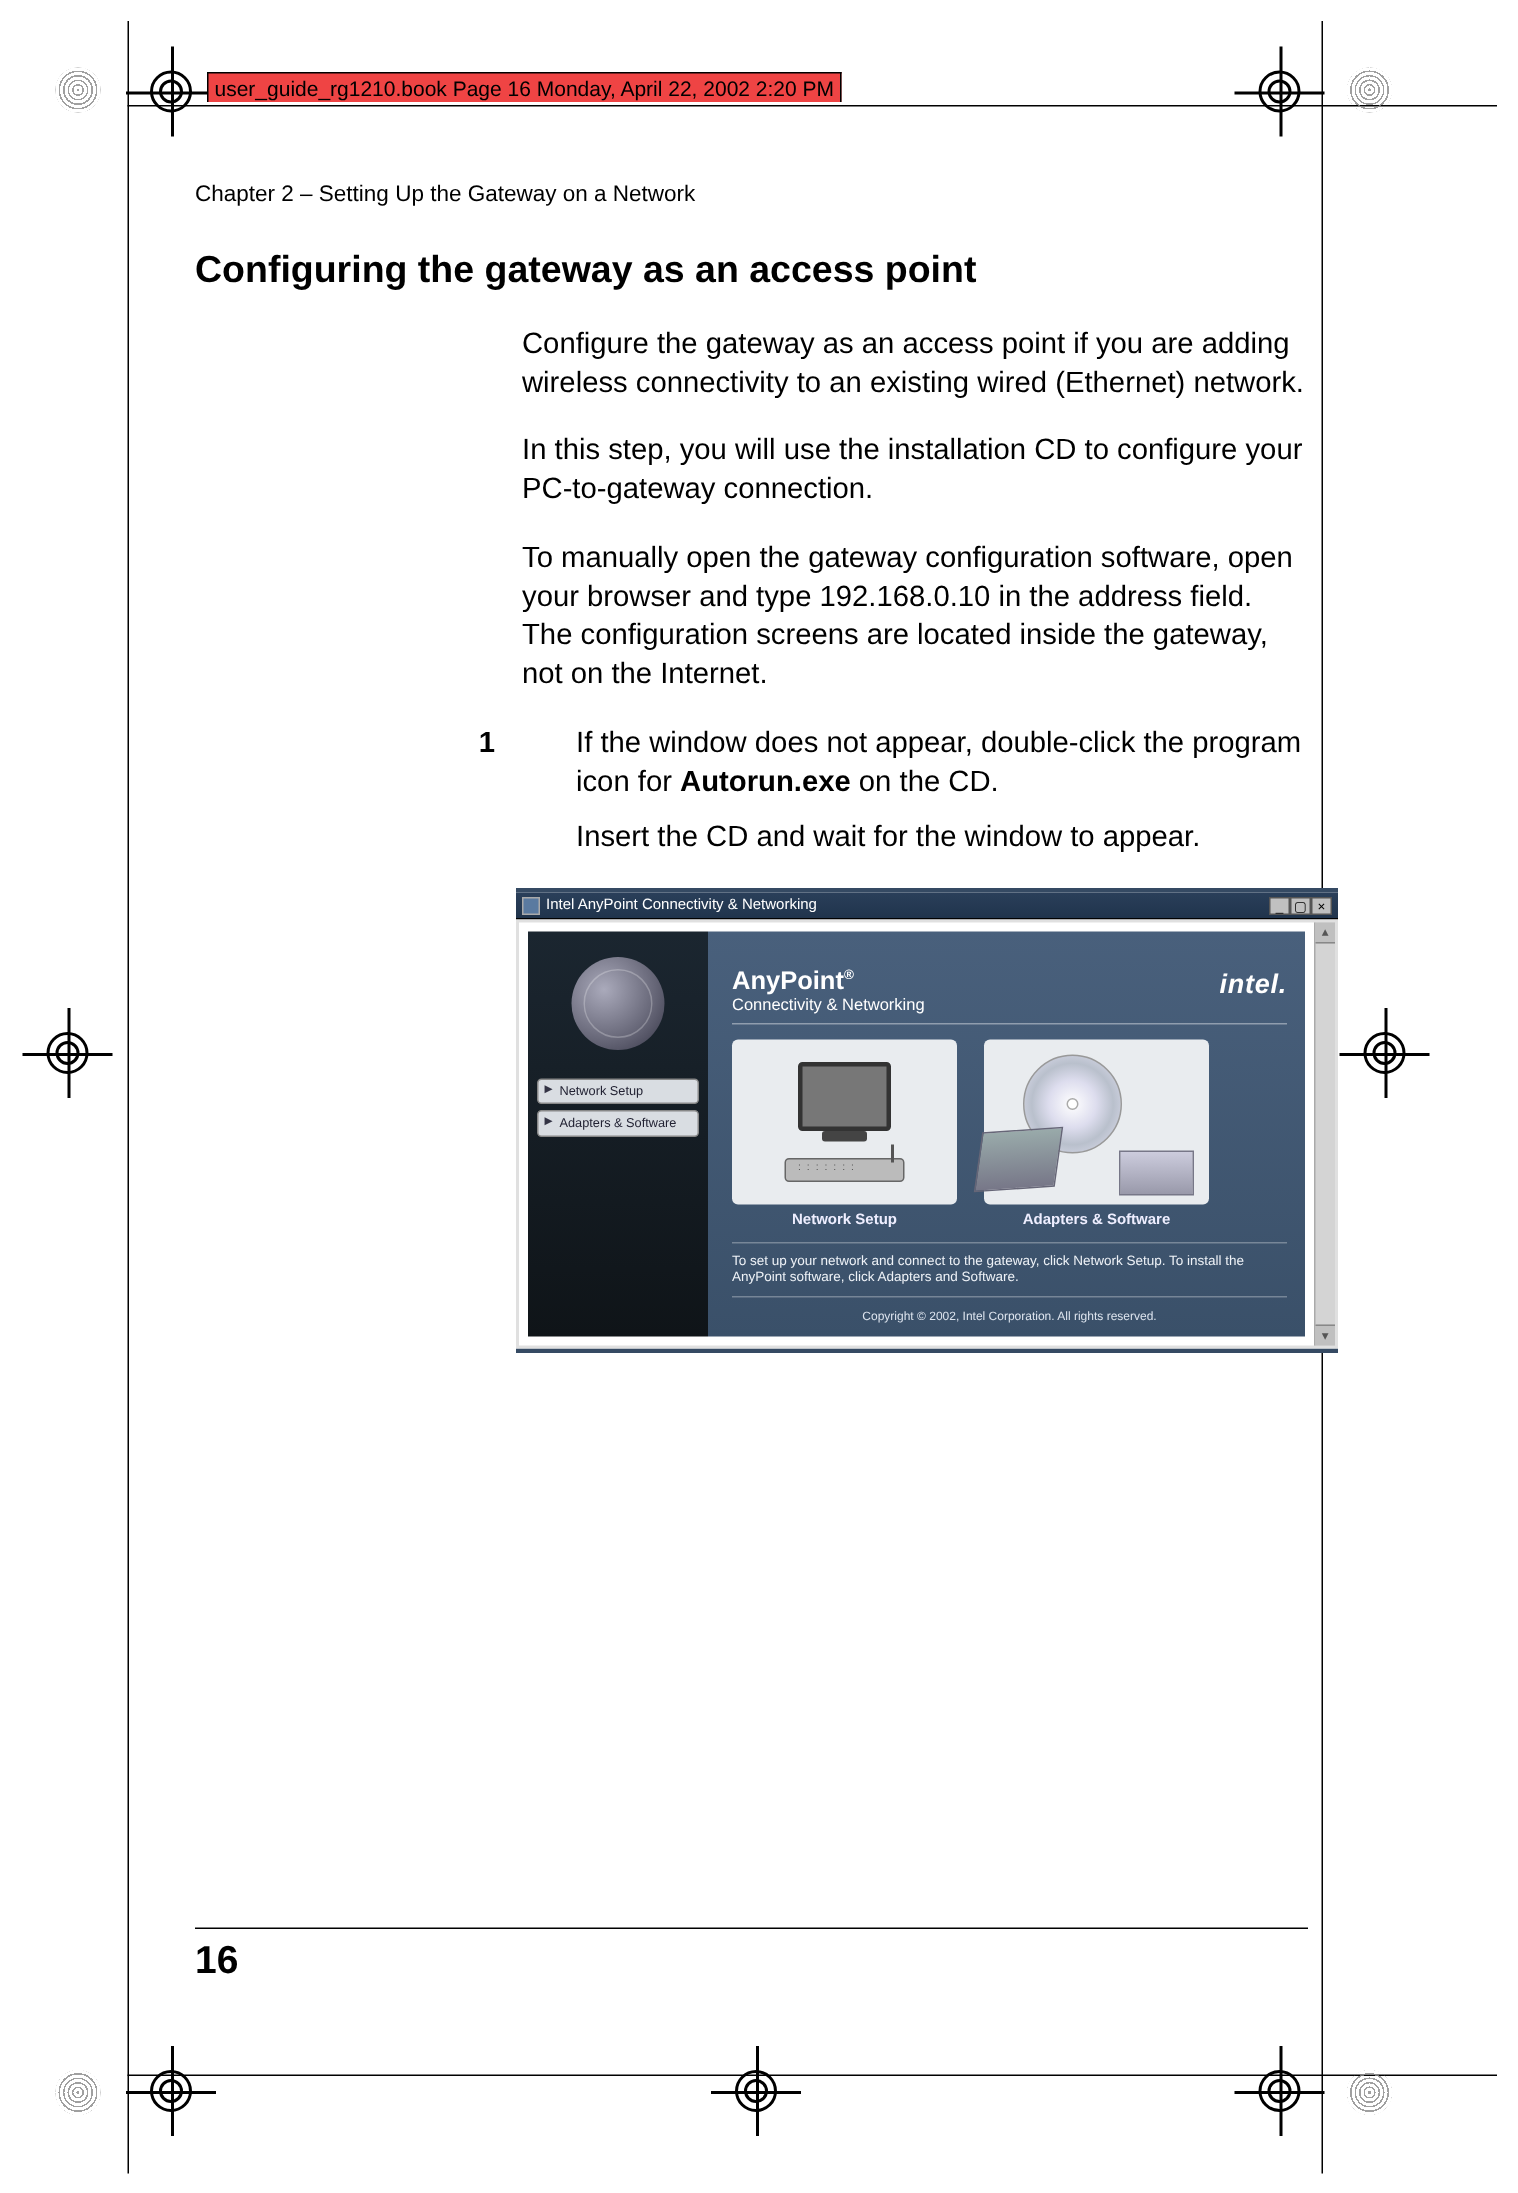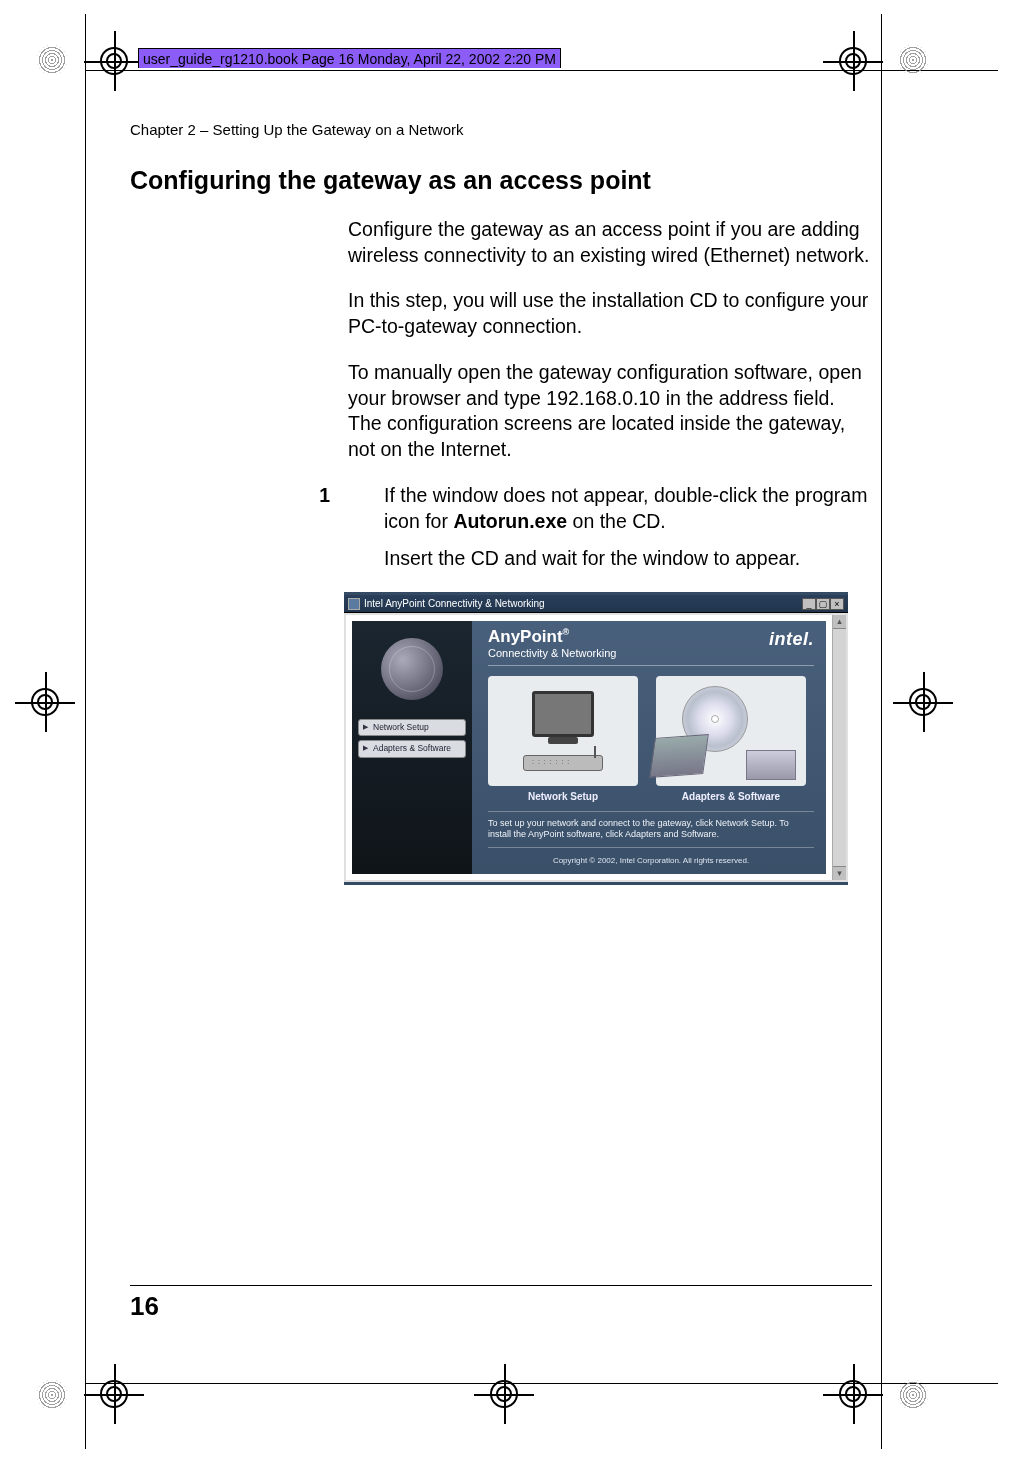--- a/index.html
+++ b/index.html
@@ -74,21 +74,21 @@
 
   .header-tag {
     position: absolute;
     left: 138px;
     top: 48px;
     font-size: 14px;
     border: 1px solid #000;
     border-bottom: none;
     padding: 2px 4px 0 4px;
     line-height: 1.2;
-    background: #8b5cf6;
+    background: #ef4444;
   }
 
   .reg-top-left { position: absolute; left: 100px; top: 47px; }
   .reg-top-right { position: absolute; right: 145px; top: 47px; }
   .reg-bot-left { position: absolute; left: 100px; bottom: 54px; }
   .reg-bot-center { position: absolute; left: 490px; bottom: 54px; }
   .reg-bot-right { position: absolute; right: 145px; bottom: 54px; }
   .reg-mid-left { position: absolute; left: 31px; top: 688px; }
   .reg-mid-right { position: absolute; right: 75px; top: 688px; }
 
@@ -135,21 +135,21 @@
     font-weight: bold;
     width: 22px;
     text-align: right;
   }
   .step-txt { flex: 1; }
   .step-txt p { margin-bottom: 12px; }
 
   .screenshot {
     margin-top: 6px;
     margin-left: 36px;
-    width: 504px;
+    width: 548px;
     border-top: 3px solid #354a63;
     border-bottom: 3px solid #354a63;
     background: #fff;
     font-size: 10px;
   }
   .titlebar {
     background: linear-gradient(#2a3f5a, #20344c);
     color: #fff;
     display: flex;
     align-items: center;
@@ -259,21 +259,21 @@
     position: absolute;
     left: 4px;
     top: 2px;
     font-size: 7px;
     color: #334;
   }
 
   .maincol {
     flex: 1;
     background: linear-gradient(#49607c 0%, #3a5069 100%);
-    padding: 7px 12px 8px 16px;
+    padding: 24px 12px 8px 16px;
     color: #fff;
     position: relative;
   }
   .maincol .brand-row {
     display: flex;
     align-items: flex-start;
     justify-content: space-between;
     border-bottom: 1px solid rgba(255,255,255,0.4);
     padding-bottom: 6px;
     margin-bottom: 10px;

